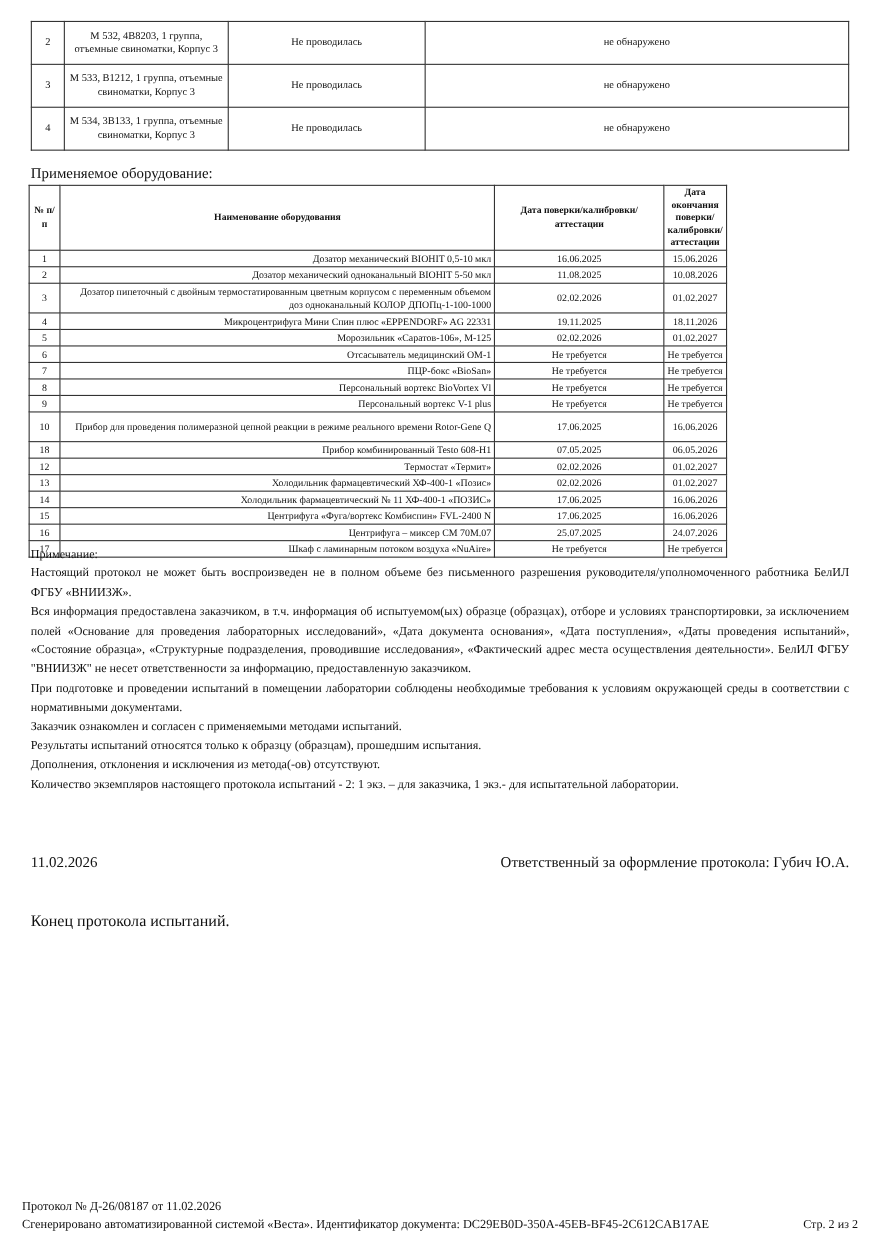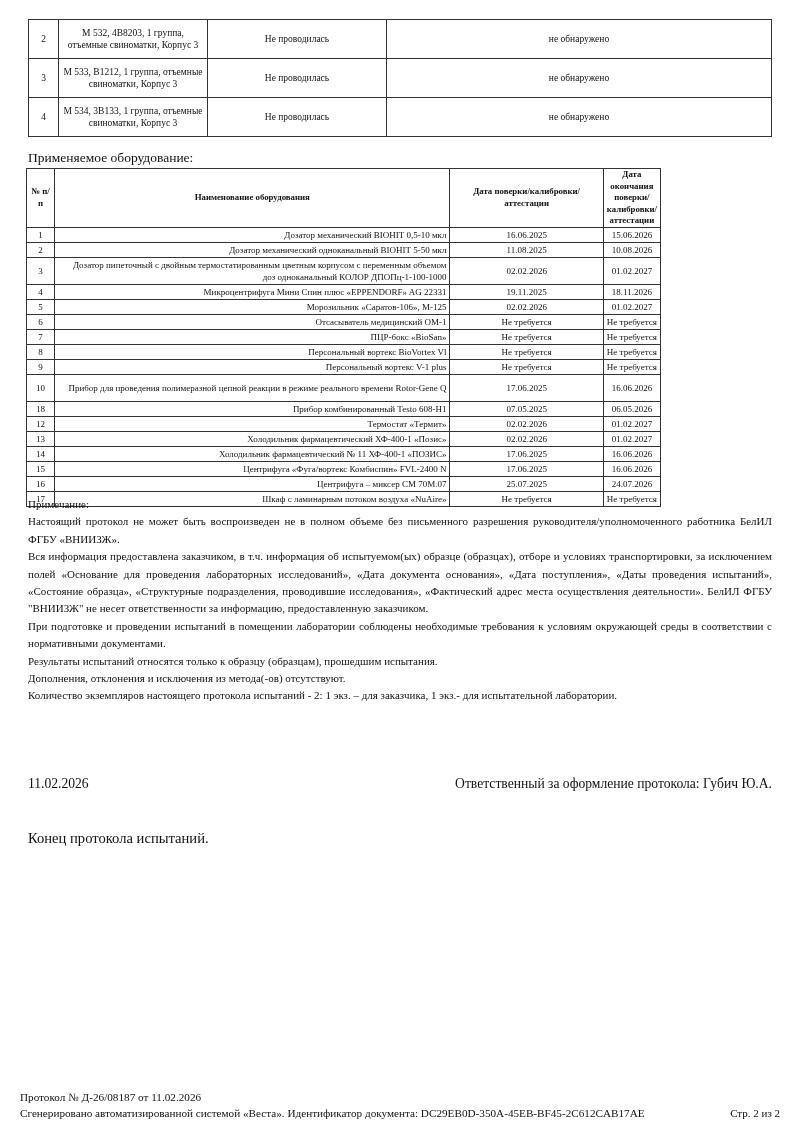--- a/index.html
+++ b/index.html
@@ -192,20 +192,21 @@
         <td class="date">Не требуется</td>
       </tr>
     </tbody>
 </table>
 
 <div id="notes">
   <p class="label">Примечание:</p>
   <p>Настоящий протокол не может быть воспроизведен не в полном объеме без письменного разрешения руководителя/уполномоченного работника БелИЛ ФГБУ «ВНИИЗЖ».</p>
   <p>Вся информация предоставлена заказчиком, в т.ч. информация об испытуемом(ых) образце (образцах), отборе и условиях транспортировки, за исключением полей «Основание для проведения лабораторных исследований», «Дата документа основания», «Дата поступления», «Даты проведения испытаний», «Состояние образца», «Структурные подразделения, проводившие исследования», «Фактический адрес места осуществления деятельности». БелИЛ ФГБУ "ВНИИЗЖ" не несет ответственности за информацию, предоставленную заказчиком.</p>
   <p>При подготовке и проведении испытаний в помещении лаборатории соблюдены необходимые требования к условиям окружающей среды в соответствии с нормативными документами.</p>
+  <p>Заказчик ознакомлен и согласен с применяемыми методами испытаний.</p>
   <p>Результаты испытаний относятся только к образцу (образцам), прошедшим испытания.</p>
   <p>Дополнения, отклонения и исключения из метода(-ов) отсутствуют.</p>
   <p>Количество экземпляров настоящего протокола испытаний - 2: 1 экз. – для заказчика, 1 экз.- для испытательной лаборатории.</p>
 </div>
 
 <div id="sign-date">11.02.2026</div>
 <div id="sign-resp">Ответственный за оформление протокола: Губич Ю.А.</div>
 <div id="end-text">Конец протокола испытаний.</div>
 
 <div id="footer-line1">Протокол № Д-26/08187 от 11.02.2026</div>

